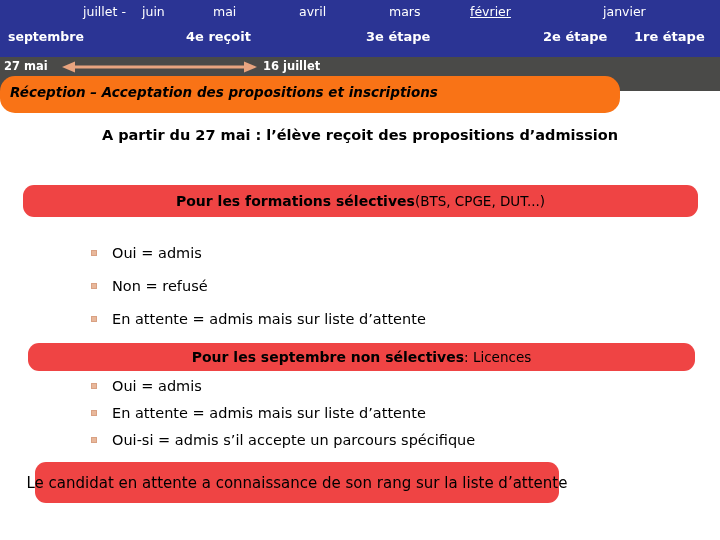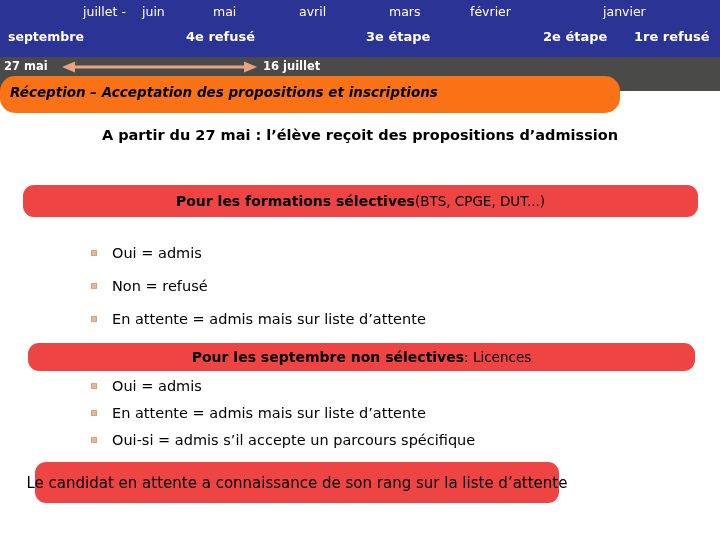--- a/index.html
+++ b/index.html
@@ -219,30 +219,30 @@
 <body>
 
 <div id="timeline-header">
 
   <div class="month-row">
     <span class="month-label" style="left: 47px; margin-left: 36px;">juillet -</span>
     <span class="month-label" style="left: 119px; margin-left: 23px;">juin</span>
     <span class="month-label" style="left: 213px;">mai</span>
     <span class="month-label" style="left: 299px;">avril</span>
     <span class="month-label" style="left: 389px;">mars</span>
-    <span class="month-label" style="left: 470px;">février</span>
+    <span class="month-label" style="left: 470px; text-decoration: underline;">février</span>
     <span class="month-label" style="left: 603px;">janvier</span>
   </div>
 
   <div class="stage-row">
     <span class="sep-label" style="left: 8px; font-weight: bold;">septembre</span>
-    <span class="stage-label" style="left: 186px;">4e refusé</span>
+    <span class="stage-label" style="left: 186px;">4e reçoit</span>
     <span class="stage-label" style="left: 366px;">3e étape</span>
     <span class="stage-label" style="left: 543px;">2e étape</span>
-    <span class="stage-label" style="left: 634px;">1re refusé</span>
+    <span class="stage-label" style="left: 634px;">1re étape</span>
   </div>
 </div>
 
 <div id="date-strip">
   <span class="strip-date" id="strip-start" style="left: 4px;">27 mai</span>
   <svg id="range-arrow" viewBox="0 0 195 12" preserveAspectRatio="none">
     <line x1="10" y1="6" x2="185" y2="6" stroke="#e8a47f" stroke-width="3"></line>
     <polygon points="0,6 13,0.5 13,11.5" fill="#e8a47f"></polygon>
     <polygon points="195,6 182,0.5 182,11.5" fill="#e8a47f"></polygon>
   </svg>

